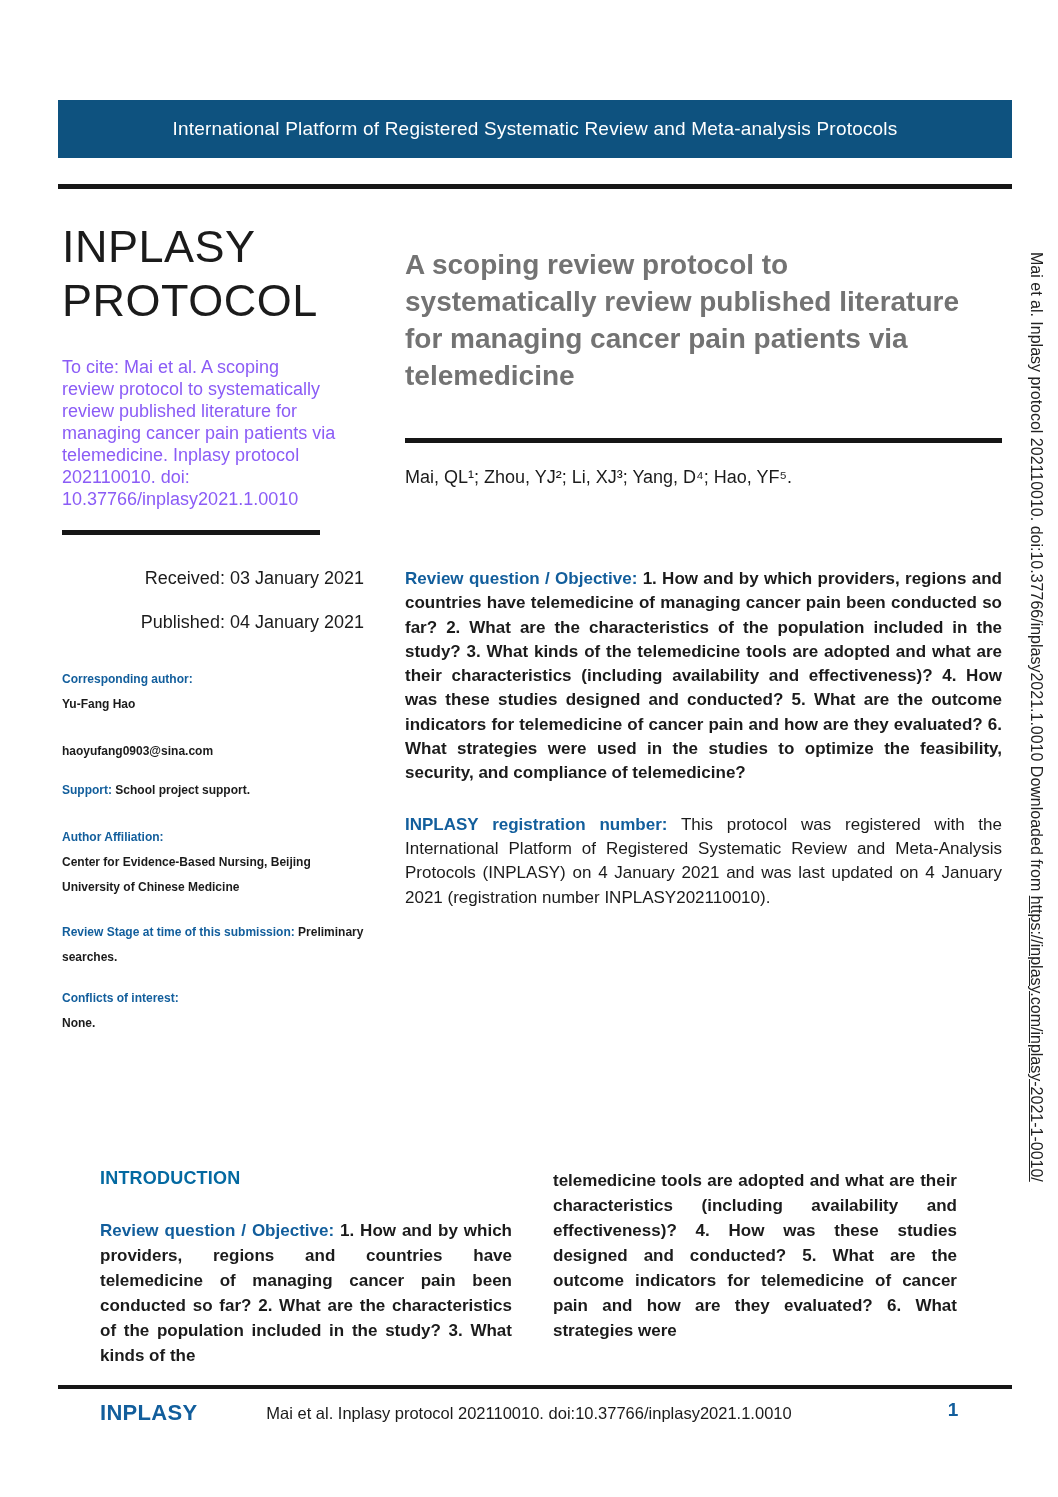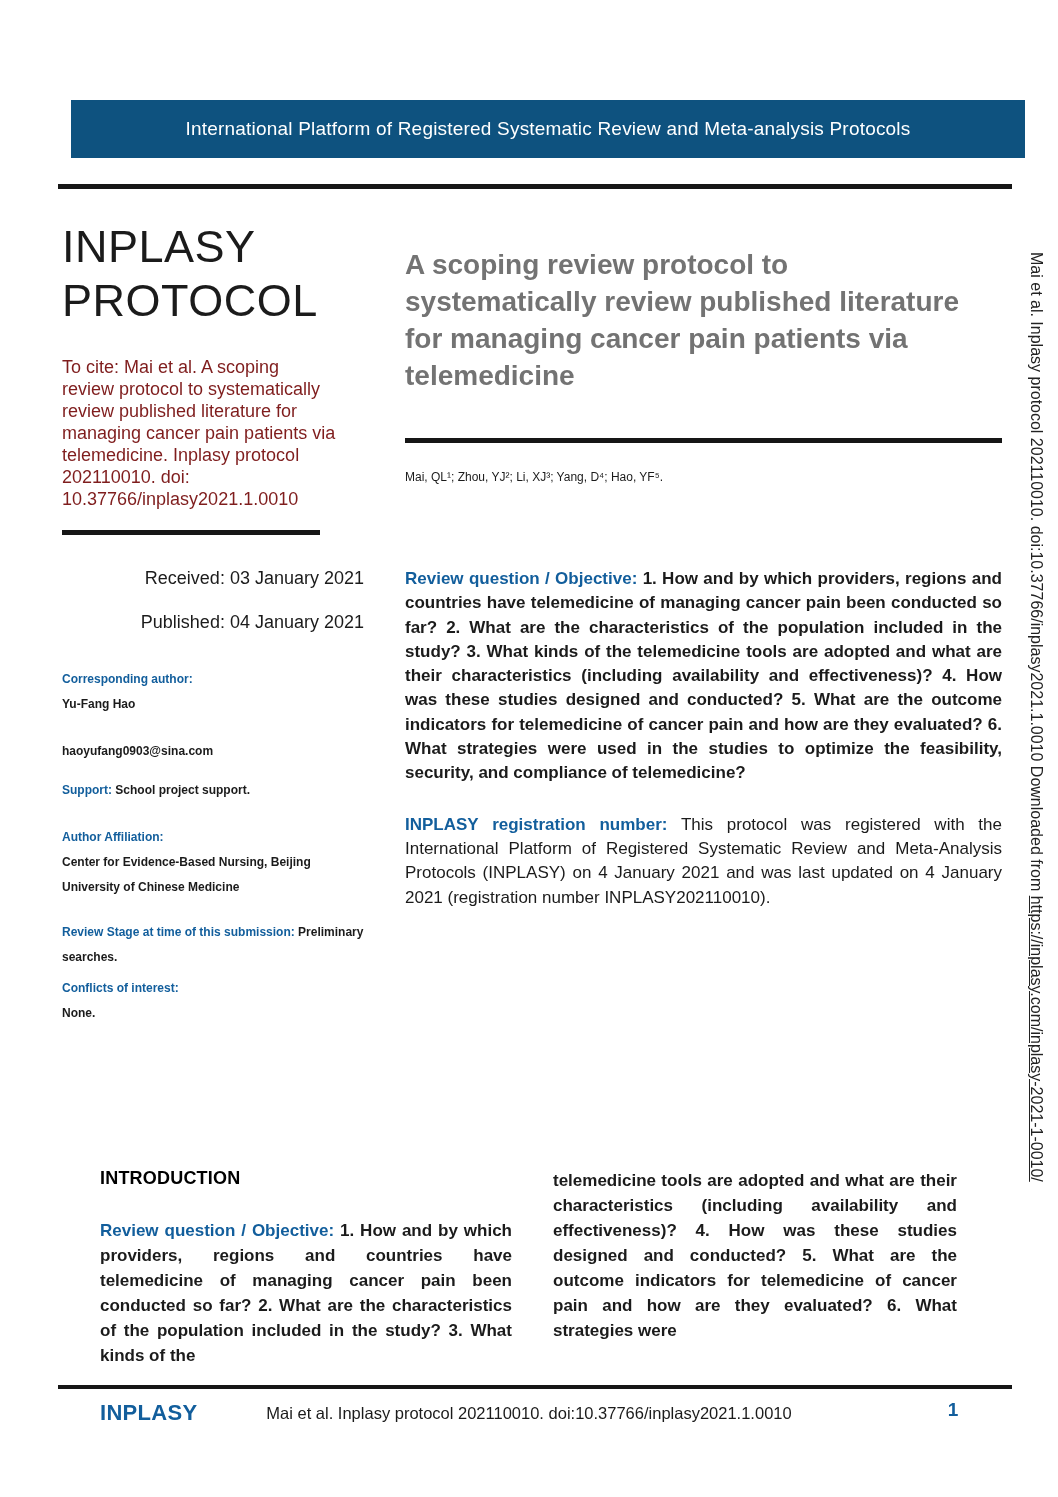--- a/index.html
+++ b/index.html
@@ -8,71 +8,71 @@
     width: 1058px; height: 1497px;
     font-family: "Liberation Sans", sans-serif;
     color: #1b1b1b;
     position: relative;
     overflow: hidden;
   }
   .page { position: absolute; inset: 0; background: #fff; }
 
   
   .banner {
-    position: absolute; left: 71px; top: 100px; width: 954px; height: 58px;
+    position: absolute; left: 58px; top: 100px; width: 954px; height: 58px;
     background: #0e527f; color: #ffffff;
     display: flex; align-items: center; justify-content: center;
     font-size: 19px; letter-spacing: 0.2px;
   }
   .rule { position: absolute; background: #161616; }
   .rule-top { left: 58px; top: 184px; width: 954px; height: 5px; }
 
   
   .left-col { position: absolute; left: 62px; top: 220px; width: 302px; }
   .masthead {
     font-size: 45px; line-height: 54px; color: #1b1b1b;
     letter-spacing: 0.5px; font-weight: 400;
   }
   .cite {
     margin-top: 28px; max-width: 274px;
-    font-size: 18px; line-height: 22px; color: #7f1d1d;
+    font-size: 18px; line-height: 22px; color: #8b5cf6;
   }
   .rule-left { margin-top: 20px; width: 258px; height: 5px; background: #161616; }
   .meta-line { margin-top: 32px; font-size: 18px; line-height: 22px; text-align: right; }
   .meta-line + .meta-line { margin-top: 22px; }
   .blue-label { color: #125e9c; font-weight: 700; }
   .field { margin-top: 22px; font-size: 12px; line-height: 25px; font-weight: 700; }
   .field .blue-label { display: block; }
   .field.inline .blue-label { display: inline; }
   .sec-corr { margin-top: 34px; }
   .sec-email { margin-top: 22px; }
   .sec-affil { margin-top: 22px; }
   .sec-support { margin-top: 14px; }
   .sec-stage { margin-top: 20px; }
-  .sec-conflicts { margin-top: 6px; }
+  .sec-conflicts { margin-top: 16px; }
 
   
   .right-col { position: absolute; left: 405px; top: 246px; width: 597px; }
   .paper-title {
     max-width: 570px;
     color: #737373; font-size: 28px; line-height: 37px; font-weight: 700;
   }
   .rule-right { margin-top: 44px; width: 100%; height: 5px; background: #161616; }
-  .authors { margin-top: 22px; font-size: 12px; line-height: 24px; color: #1b1b1b; }
+  .authors { margin-top: 22px; font-size: 18px; line-height: 24px; color: #1b1b1b; }
   .para {
     text-align: justify; font-size: 17px; line-height: 24.3px; color: #1b1b1b;
   }
   .para-bold { font-weight: 700; }
   .para-question { margin-top: 78px; }
   .para-reg { margin-top: 27px; }
 
   
   .intro-left { position: absolute; left: 100px; top: 1168px; width: 412px; }
   .intro-right { position: absolute; left: 553px; top: 1168px; width: 404px; }
-  .intro-heading { color: #000000; font-size: 18px; font-weight: 700; letter-spacing: 0.2px; }
+  .intro-heading { color: #0369a1; font-size: 18px; font-weight: 700; letter-spacing: 0.2px; }
   .intro-para { margin-top: 29px; text-align: justify; font-size: 17px; line-height: 25px; font-weight: 700; }
   .intro-para-right { text-align: justify; font-size: 17px; line-height: 25px; font-weight: 700; }
 
   
   .rule-footer { left: 58px; top: 1385px; width: 954px; height: 4px; }
   .footer-logo {
     position: absolute; left: 100px; top: 1400px;
     color: #125e9c; font-size: 22px; font-weight: 700; letter-spacing: 0.3px;
   }
   .footer-cite {

